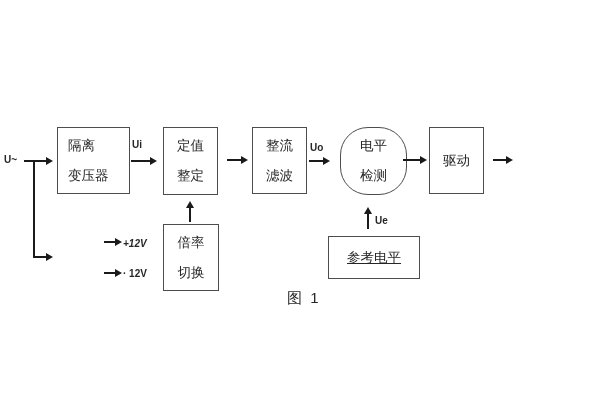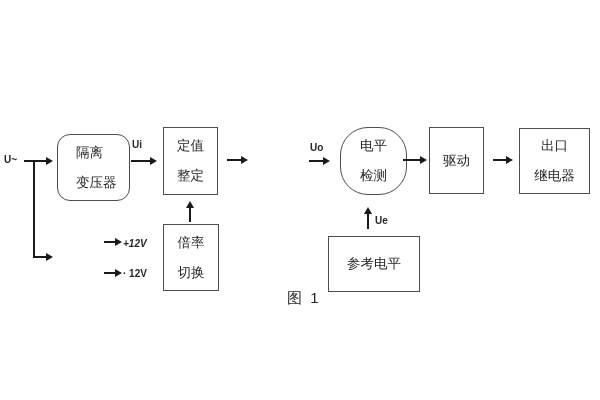--- a/index.html
+++ b/index.html
@@ -12,29 +12,29 @@
   }
   
   .blk{
     position:absolute; box-sizing:border-box; border:1.5px solid var(--border);
     background:var(--bg); display:flex; flex-direction:column; justify-content:center;
     align-items:center; color:var(--text); font-size:13.5px;
   }
   .blk .bl{display:block; line-height:30px; height:30px; white-space:nowrap;}
   .blk.single .bl{line-height:16px; height:16px;}
   .blk.align-left{align-items:flex-start;}
-  #b-iso{left:57px; top:134px; width:73px; height:67px; padding-left:18px;border-radius:13px;}
+  #b-iso{left:57px; top:127px; width:73px; height:67px; padding-left:10px;}
   #b-set{left:163px; top:127px; width:55px; height:68px;}
   #b-rect{left:252px; top:127px; width:55px; height:67px;}
   #b-lvl{left:340px; top:127px; width:67px; height:68px;border-radius:28px;}
   #b-drv{left:429px; top:127px; width:55px; height:67px;}
   #b-rel{left:519px; top:128px; width:71px; height:66px;}
   #b-pwr{left:56px;  top:223px; width:48px; height:68px; padding-left:3px;}
   #b-ratio{left:163px; top:224px; width:56px; height:67px;}
-  #b-ref{left:328px; top:236px; width:92px; height:56px;}
+  #b-ref{left:328px; top:236px; width:92px; height:43px;text-decoration:underline;}
   
   .hline{position:absolute; height:2px; background:var(--wire);}
   .vline{position:absolute; width:2px;  background:var(--wire);}
   .ar{ 
     position:absolute; width:0; height:0;
     border-top:4px solid transparent; border-bottom:4px solid transparent;
     border-left:7px solid var(--wire);
   }
   .au{ 
     position:absolute; width:0; height:0;
@@ -63,30 +63,30 @@
 <div class="stage">
 
   <div class="blk align-left" id="b-iso">
     <span class="bl">隔离</span>
     <span class="bl">变压器</span>
   </div>
   <div class="blk" id="b-set">
     <span class="bl">定值</span>
     <span class="bl">整定</span>
   </div>
+  <div class="blk" id="b-rect">
+    <span class="bl">整流</span>
+    <span class="bl">滤波</span>
+  </div>
   <div class="blk" id="b-lvl">
     <span class="bl">电平</span>
     <span class="bl">检测</span>
   </div>
   <div class="blk single" id="b-drv">
     <span class="bl">驱动</span>
-  </div>
-  <div class="blk" id="b-rel">
-    <span class="bl">出口</span>
-    <span class="bl">继电器</span>
   </div>
   <div class="blk" id="b-ratio">
     <span class="bl">倍率</span>
     <span class="bl">切换</span>
   </div>
   <div class="blk single" id="b-ref">
     <span class="bl">参考电平</span>
   </div>
 
   <div class="hline" style="left:24px; top:160px; width:22px;"></div>

